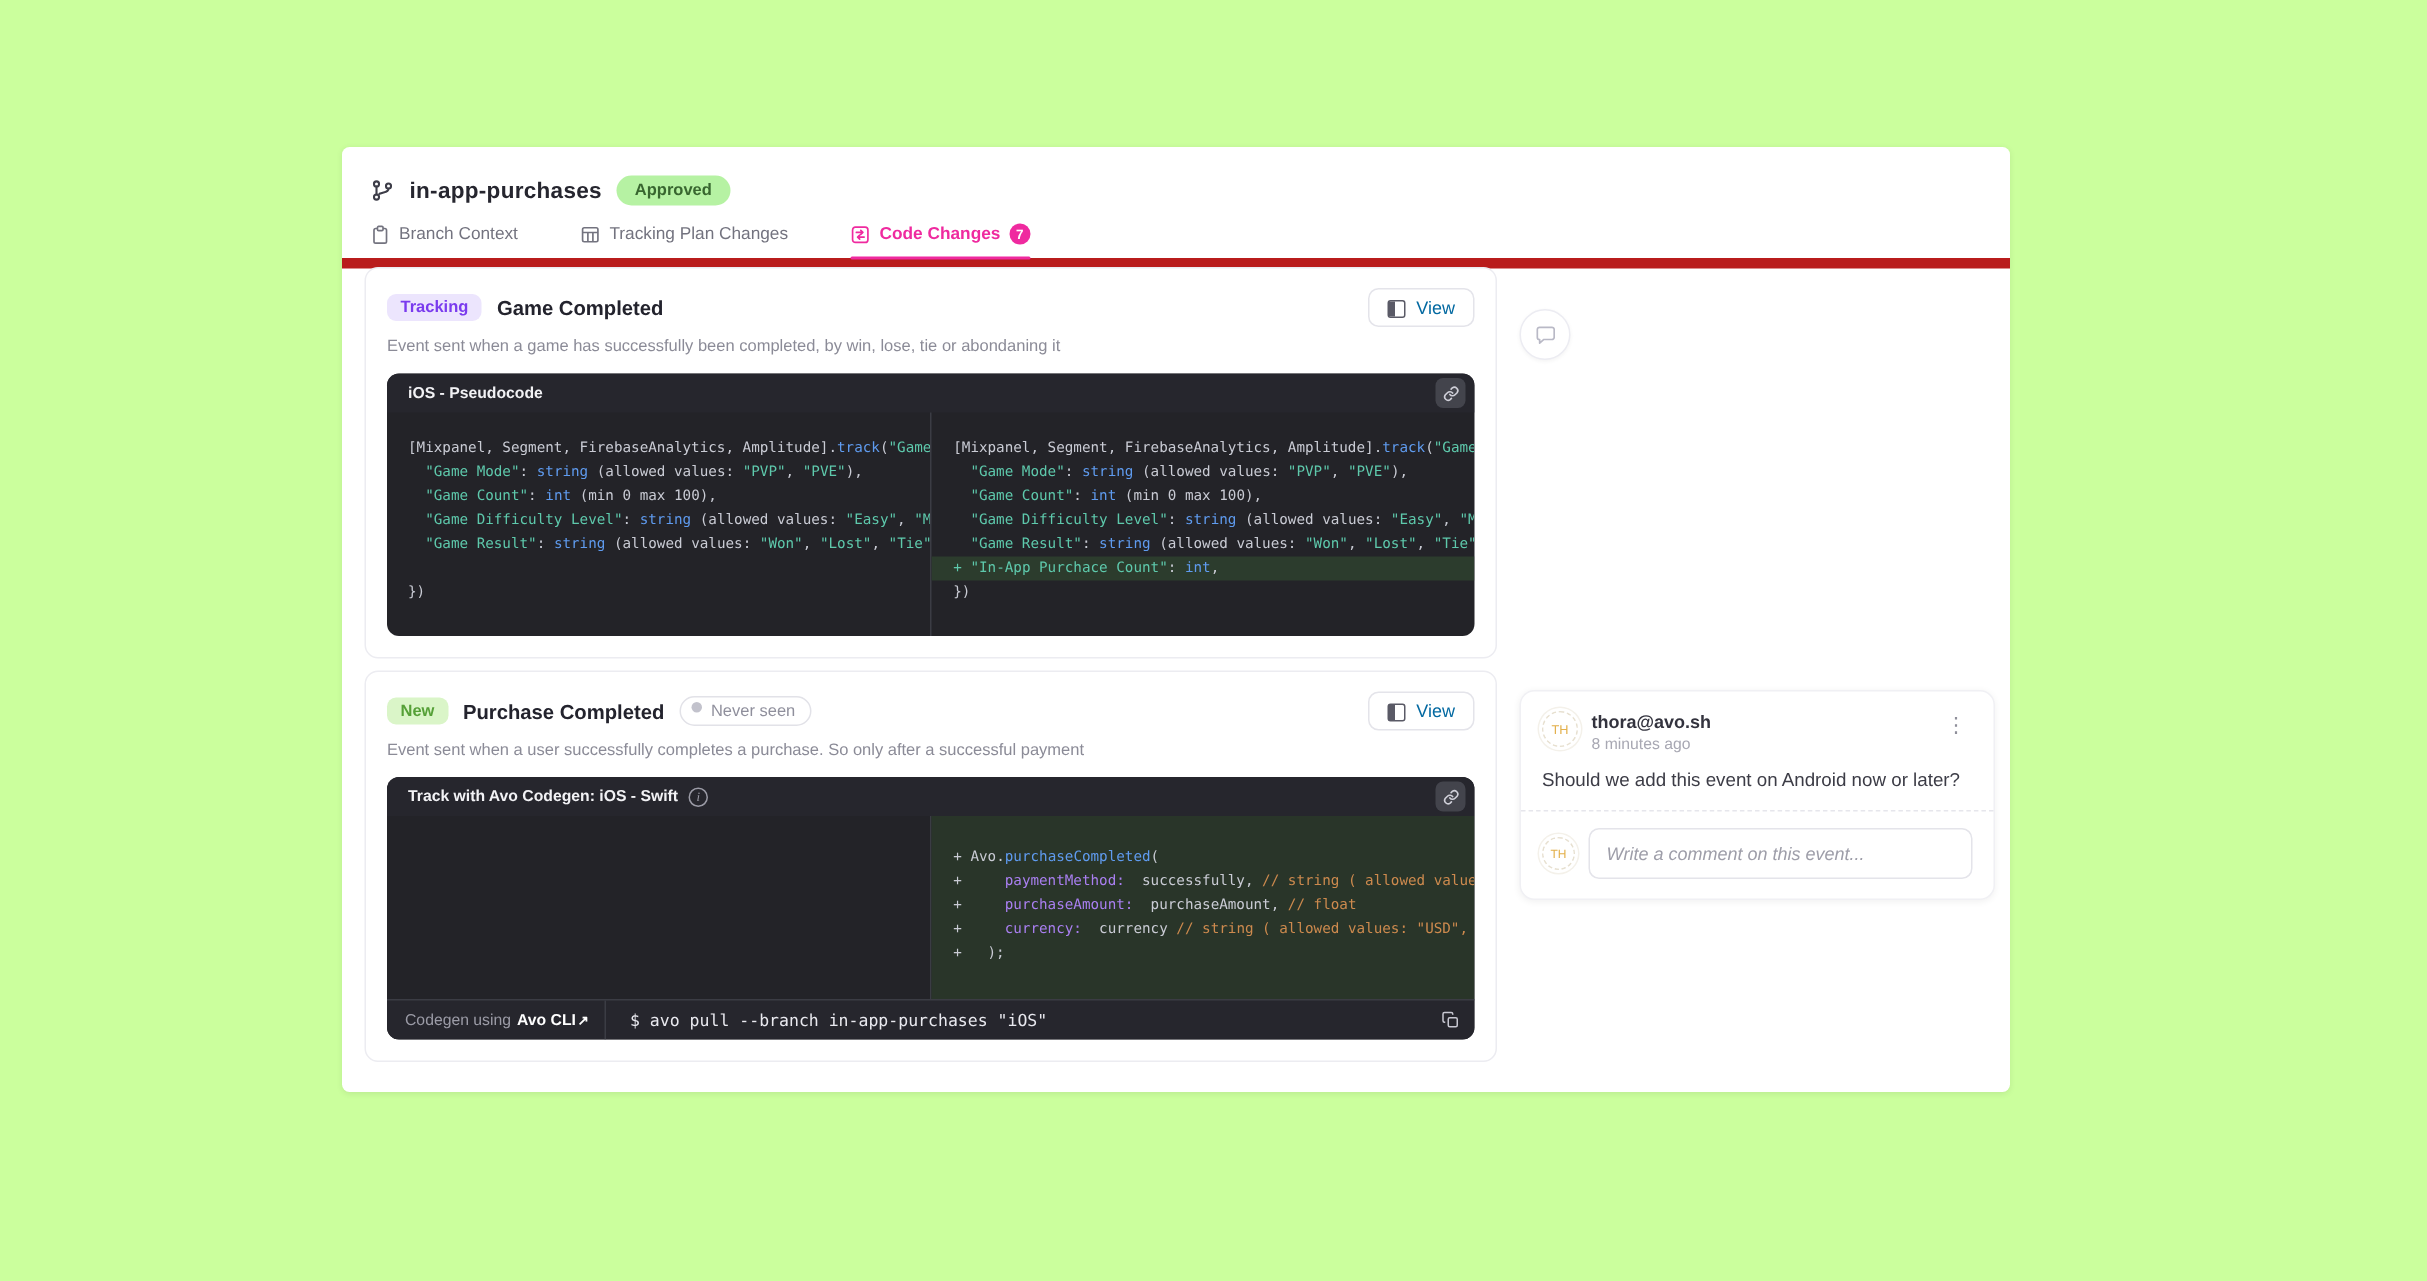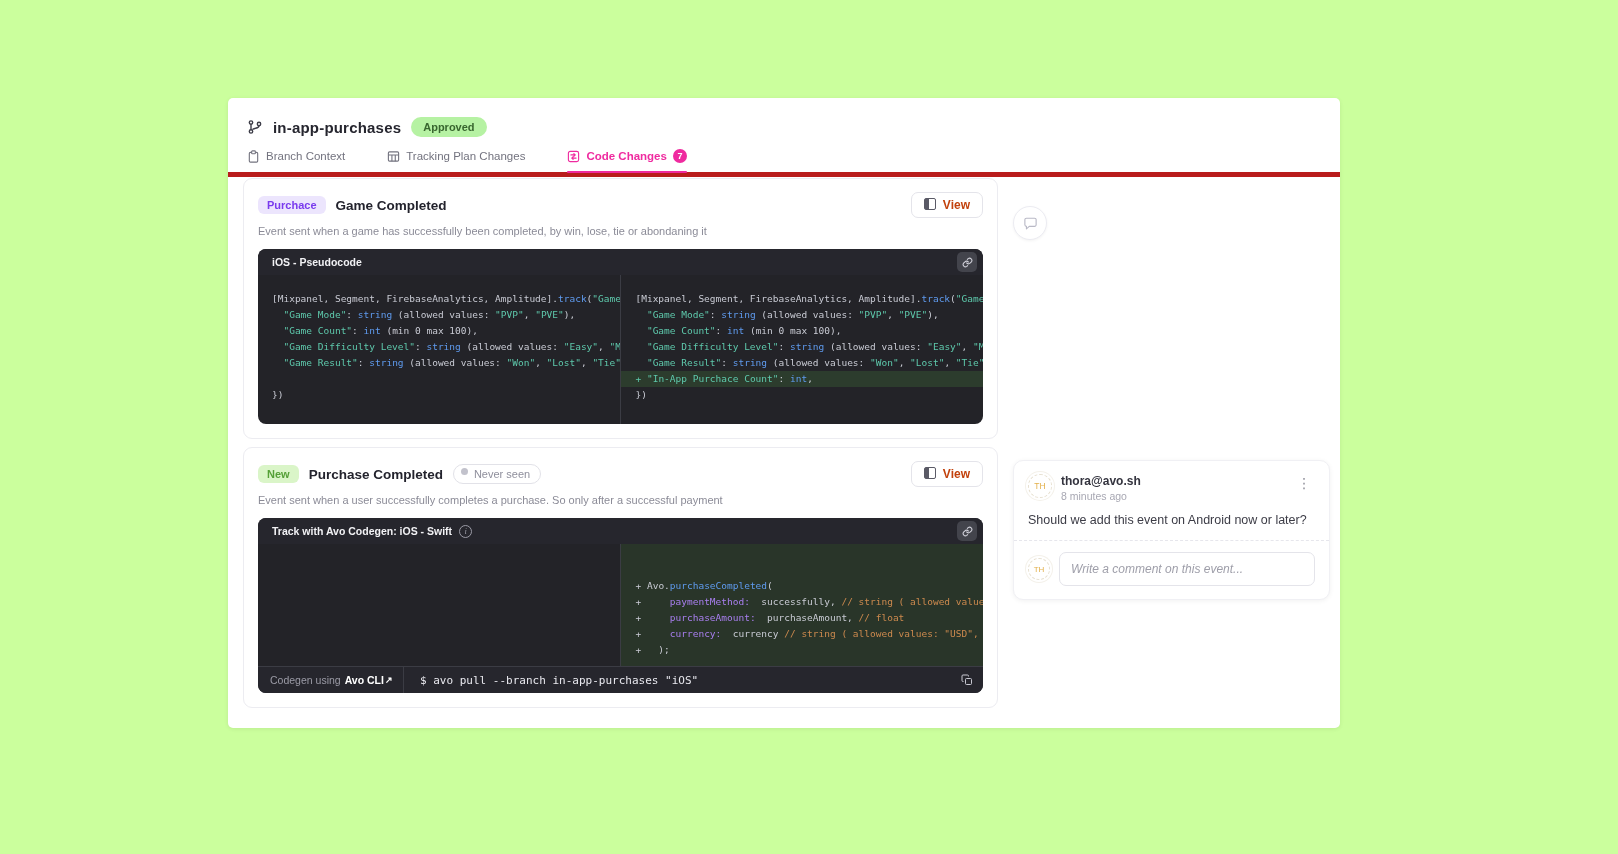--- a/index.html
+++ b/index.html
@@ -2,21 +2,21 @@
 <html><head>
 <meta charset="utf-8">
 <style>
   * { margin:0; padding:0; box-sizing:border-box; }
   html,body { width:1618px; height:854px; overflow:hidden; }
   body { background:#cbff9d; font-family:"Liberation Sans", sans-serif; position:relative; }
 
   
   .main-panel { position:absolute; left:228px; top:98px; width:1112px; height:630px;
     background:#fff; border-radius:5px; box-shadow:0 1px 4px rgba(0,0,0,.08); }
-  .panel-header { padding:16px 4px 0 19px; border-bottom:5px solid #b91c1c; }
+  .panel-header { padding:16px 4px 0 19px; border-bottom:7px solid #b91c1c; }
   .title-row { display:flex; align-items:center; gap:10px; height:26px; }
   .branch-title { font-size:15px; font-weight:700; color:#26262f; letter-spacing:.2px; }
   .approved-badge { background:#b6f2a3; color:#38662f; font-size:11px; font-weight:700;
     padding:4px 12px; border-radius:999px; }
   .tabs-row { display:flex; gap:42px; margin-top:9px; }
   .tab { display:flex; align-items:center; gap:6px; padding-bottom:9px; position:relative;
     font-size:11.5px; color:#73737f; cursor:pointer; }
   .tab.active { color:#ef2a9f; font-weight:700;align-items:center; }
   .tab.active::after { content:""; position:absolute; left:0; right:0; bottom:-1px;
     height:2px; background:#ef2a9f; border-radius:2px; }
@@ -28,44 +28,44 @@
     flex-direction:column; gap:8px; }
   .event-card { background:#fff; border:1px solid #ececf1; border-radius:9px; padding:14px; }
   .card-head { display:flex; align-items:center; gap:10px; height:24px; }
   .badge { font-size:11px; font-weight:700; padding:3px 9px; border-radius:6px; }
   .badge.updated { background:#ece5fd; color:#7a3bee; }
   .badge.new { background:#daf5c8; color:#55a037; }
   .event-title { font-size:13.5px; font-weight:700; color:#23232d; }
   .never-seen { display:flex; align-items:flex-start; gap:6px; border:1px solid #e2e2e8;
     border-radius:999px; padding:3px 10px 3px 7px; font-size:11px; color:#8f8f9c; }
   .never-seen .dot { width:7px; height:7px; border-radius:50%; background:#c2c2cc; }
-  .view-btn { margin-left:auto; display:flex; align-items:flex-start; gap:7px; background:#fff;
+  .view-btn { margin-left:auto; display:flex; align-items:flex-end; gap:7px; background:#fff;
     border:1px solid #e4e4ea; border-radius:7px; padding:5px 12px; font-size:12px;
-    color:#c2410c; font-family:inherit; cursor:pointer;font-weight:bold; }
+    color:#0369a1; font-family:inherit; cursor:pointer; }
   .view-icon { width:12px; height:12px; border:1.5px solid #5a5a66; border-radius:2px;
     position:relative; }
   .view-icon::before { content:""; position:absolute; left:0; top:0; bottom:0; width:4px;
     background:#5a5a66; }
   .desc { font-size:11px; color:#8b8b97; margin-top:8px; }
 
   
   .code-panel { margin-top:12px; border-radius:8px; overflow:hidden; background:#232328; }
   .code-head { height:26px; background:#26262d; display:flex; align-items:center;
     padding:0 6px 0 14px; }
   .code-title { color:#f2f2f5; font-size:10.5px; font-weight:700; }
   .info-icon { width:13px; height:13px; border:1px solid #9b9ba6; border-radius:50%;
     color:#9b9ba6; font-size:8.5px; display:grid; place-items:center; margin-left:7px;
     font-style:italic; font-family:"Liberation Serif", serif; }
   .link-btn { margin-left:auto; width:20px; height:20px; border-radius:5px; background:#43444c;
     border:none; display:grid; place-items:center; cursor:pointer; }
   .diff-body { display:flex; }
   .diff-body.pseudo { height:149px; }
   .diff-body.codegen { height:122px; }
   .code-col { width:363px; overflow:hidden; padding-top:16px; }
-  .diff-body.codegen .code-col { padding-top:34px; }
+  .diff-body.codegen .code-col { padding-top:20px; }
   .code-col.green { background:#293529; }
   .col-divider { width:2px; background:#3b3c44; }
   .cl { font-family:"DejaVu Sans Mono", monospace; font-size:9.5px; line-height:16px;
     height:16px; white-space:pre; overflow:hidden; padding-left:14px; color:#c9cbd4; }
   .cl.add { background:#2c3c2d; }
   .tk-g { color:#c9cbd4; } .tk-t { color:#5ec9ac; } .tk-b { color:#5f9bef;margin-top:48px; }
   .tk-p { color:#a97ff0; } .tk-o { color:#cd8a4e; }
 
   .code-footer { height:27px; background:#26262d; border-top:1px solid #3b3c44;
     display:flex; align-items:center; }
@@ -153,21 +153,21 @@
         <span class="tab-badge">7</span>
       </div>
     </div>
   </div>
 </div>
 
 <div class="events-col">
 
   <section class="event-card">
     <div class="card-head">
-      <span class="badge updated">Purchace</span>
+      <span class="badge updated">Tracking</span>
       <span class="event-title">Game Completed</span>
       <button class="view-btn">
         <span class="view-icon"></span>
         <span>View</span>
       </button>
     </div>
     <p class="desc">Event sent when a game has successfully been completed, by win, lose, tie or abondaning it</p>
 
     <div class="code-panel">
       <div class="code-head">

